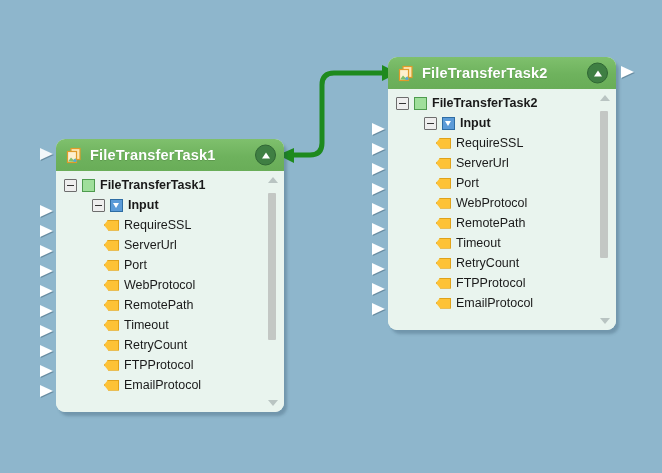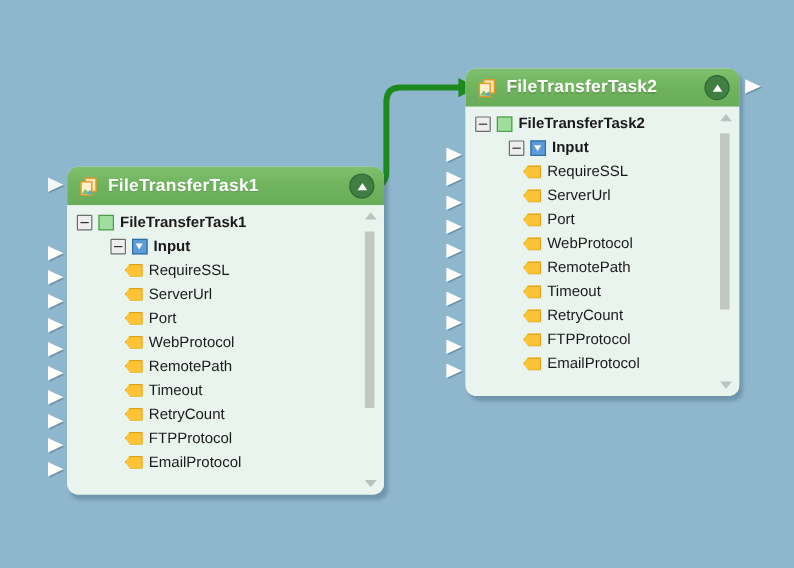--- a/index.html
+++ b/index.html
@@ -213,21 +213,21 @@
 <body>
 
 <div id="canvas">
 
   <svg class="connector-svg" viewBox="0 0 662 473">
     <path d="M 278 155 L 310 155 Q 322 155 322 143 L 322 85 Q 322 73 334 73 L 382 73" fill="none" stroke="#1e8a1e" stroke-width="5" stroke-linecap="round"></path>
     <polygon points="382,65 398,73 382,81" fill="#1e8a1e"></polygon>
     <polygon points="294,148 278,155 294,163" fill="#1e8a1e"></polygon>
   </svg>
 
-  <div class="node" id="node1" style="left:56px; top:139px; width:264px; height:273px;text-align:center;">
+  <div class="node" id="node1" style="left:56px; top:139px; width:228px; height:273px;text-align:center;">
 
     <div class="port hdr-in" style="left:-16px; top:9px;"></div>
 
     <div class="node-header">
       <span class="doc-icon">
         <svg width="17" height="17" viewBox="0 0 17 17">
           <rect x="5" y="1.5" width="9" height="11" fill="#fde6b0" stroke="#e09b2a" stroke-width="1.2"></rect>
           <rect x="1.5" y="4.5" width="9" height="11" fill="#fdf0cf" stroke="#e09b2a" stroke-width="1.2"></rect>
           <path d="M2 14.5 L5 10.5 L7.5 13 L9.5 11 L10.2 15 Z" fill="#7fbf6a"></path>
           <circle cx="9" cy="13.5" r="1.6" fill="#55a8d8"></circle>

